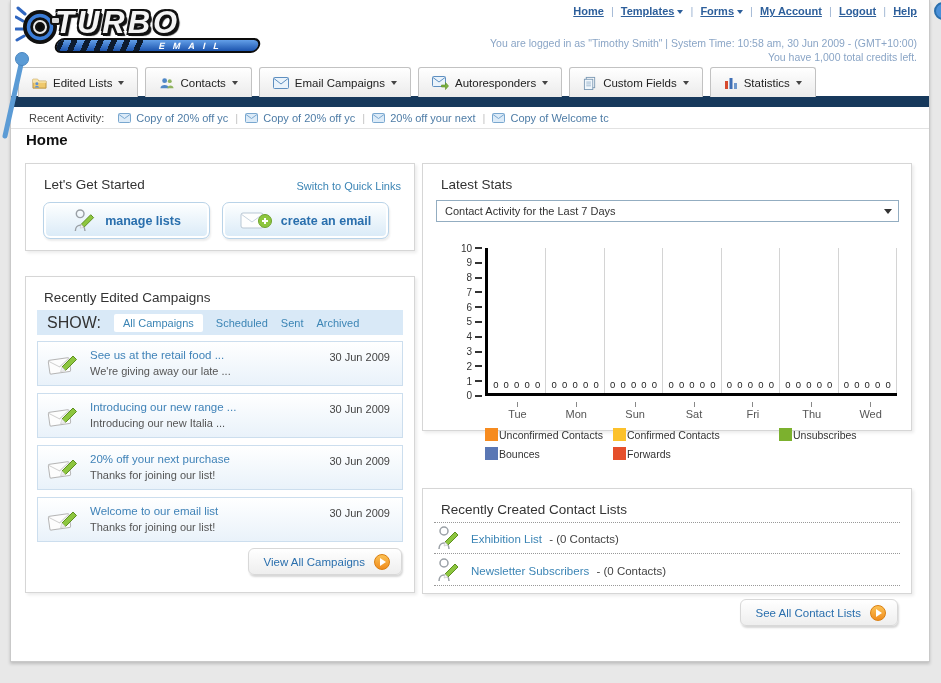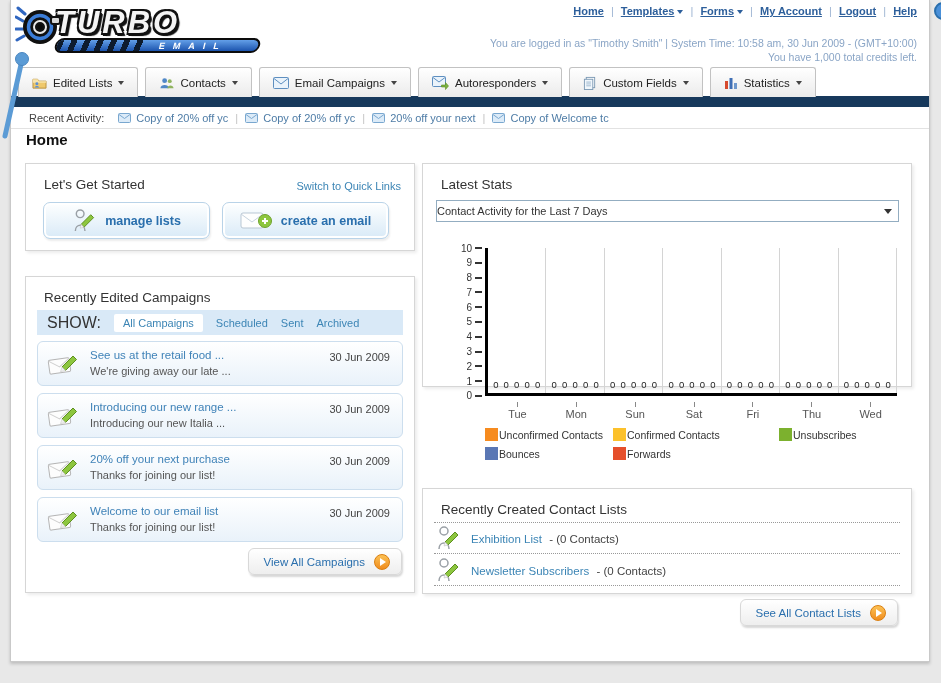--- a/index.html
+++ b/index.html
@@ -45,52 +45,52 @@
   .ra-item { display: flex; align-items: center; gap: 5px; color: #4e7ca6; cursor: pointer; }
   .ra-sep { color: #c4c4c4; margin: 0 7px; }
 
   .page-title { position: absolute; left: 15px; top: 131px; font-size: 15px; font-weight: bold; color: #111; }
 
   
   .panel { position: absolute; background: #fff; border: 1px solid #d6d6d6; box-shadow: 2px 2px 3px rgba(0,0,0,0.08); }
   .panel-heading { position: absolute; left: 18px; top: 13px; font-size: 13.5px; color: #333; }
   #panel-get-started { left: 14px; top: 163px; width: 390px; height: 88px; }
   #panel-campaigns   { left: 14px; top: 276px; width: 390px; height: 317px; }
-  #panel-stats       { left: 411px; top: 163px; width: 490px; height: 224px; }
+  #panel-stats       { left: 411px; top: 163px; width: 490px; height: 268px; }
   #panel-lists       { left: 411px; top: 488px; width: 490px; height: 106px; }
 
   
   .switch-link { position: absolute; right: 13px; top: 16px; font-size: 11px; color: #3c85b5; cursor: pointer; }
   .big-btn { position: absolute; top: 38px; width: 167px; height: 37px; border: 1px solid #b9d3e8; border-radius: 7px;
     background: linear-gradient(#feffff, #d9eaf7); box-shadow: inset 0 0 0 2px #fff, 1px 2px 2px rgba(0,0,0,0.08);
     display: flex; align-items: center; justify-content: center; gap: 9px; font-weight: bold; font-size: 12.5px; color: #2a6fad; cursor: pointer; }
   #btn-manage { left: 17px; } #btn-create { left: 196px; }
 
   
   .filter-bar { position: absolute; left: 11px; top: 33px; width: 366px; height: 25px; background: #d9e9f7;
     display: flex; align-items: center; gap: 13px; padding-left: 10px; }
   .filter-label { color: #333; font-size: 16px; font-weight: normal; }
   .filter-opt { color: #3c85b5; font-size: 11px; cursor: pointer; }
   .filter-opt.selected { background: #fff; padding: 3px 9px; border-radius: 2px; }
-  .camp-item { position: absolute; left: 11px; width: 366px; height: 45px; border: 1px solid #ccdeee; border-radius: 6px;
+  .camp-item { position: absolute; left: 11px; width: 366px; height: 45px; border: 1px solid #ccdeee; border-radius: 0;
     background: linear-gradient(#ffffff, #e9f2fa); }
   .camp-icon { position: absolute; left: 9px; top: 8px; }
   .camp-title { position: absolute; left: 52px; top: 7px; font-size: 11.5px; color: #4083b8; cursor: pointer; }
   .camp-sub { position: absolute; left: 52px; top: 23px; font-size: 11px; color: #555; }
   .camp-date { position: absolute; right: 12px; top: 9px; font-size: 11px; color: #444; }
   .pill-btn { position: absolute; height: 27px; padding: 0 11px 0 15px; border: 1px solid #d8d8d8; border-radius: 6px;
     background: linear-gradient(#ffffff, #eeeeee); box-shadow: 1px 2px 2px rgba(0,0,0,0.16);
     display: flex; align-items: center; gap: 9px; font-size: 11.5px; color: #2a6fad; cursor: pointer; }
   .arrow-circle { width: 16px; height: 16px; border-radius: 50%; background: linear-gradient(#fcc255, #f08c1e);
     border: 1px solid #db7f10; display: flex; align-items: center; justify-content: center; }
   .arrow-tri { width: 0; height: 0; border-left: 6px solid #fff; border-top: 4px solid transparent; border-bottom: 4px solid transparent; margin-left: 1px; }
 
   
   .stats-select { position: absolute; left: 13px; top: 36px; width: 463px; height: 22px; border: 1px solid #93adc1;
-    background: #fff; font-size: 11px; color: #333; display: flex; align-items: center; padding-left: 0; cursor: pointer; }
+    background: #fff; font-size: 11px; color: #333; display: flex; align-items: center; padding-left: 8px; cursor: pointer; }
   .select-arrow { position: absolute; right: 6px; width: 0; height: 0; border-top: 5px solid #333;
     border-left: 4px solid transparent; border-right: 4px solid transparent; }
   .chart-y-axis { position: absolute; left: 6px; top: 79px; width: 53px; height: 158px;
     display: flex; flex-direction: column; justify-content: space-between; }
   .ytick { display: flex; align-items: center; justify-content: flex-end; gap: 3px; height: 10px; font-size: 10px; color: #333; }
   .ydash { width: 7px; height: 2px; background: #333; }
   .chart-plot { position: absolute; left: 62px; top: 84px; width: 412px; height: 148px;
     border-left: 3px solid #000; border-bottom: 3px solid #000; display: flex; }
   .group { flex: 1; border-right: 1px solid #d4d4d4; position: relative; }
   .zeros { position: absolute; bottom: 3px; left: 0; right: 0; display: flex; justify-content: space-evenly; font-size: 9.5px; color: #222; }

